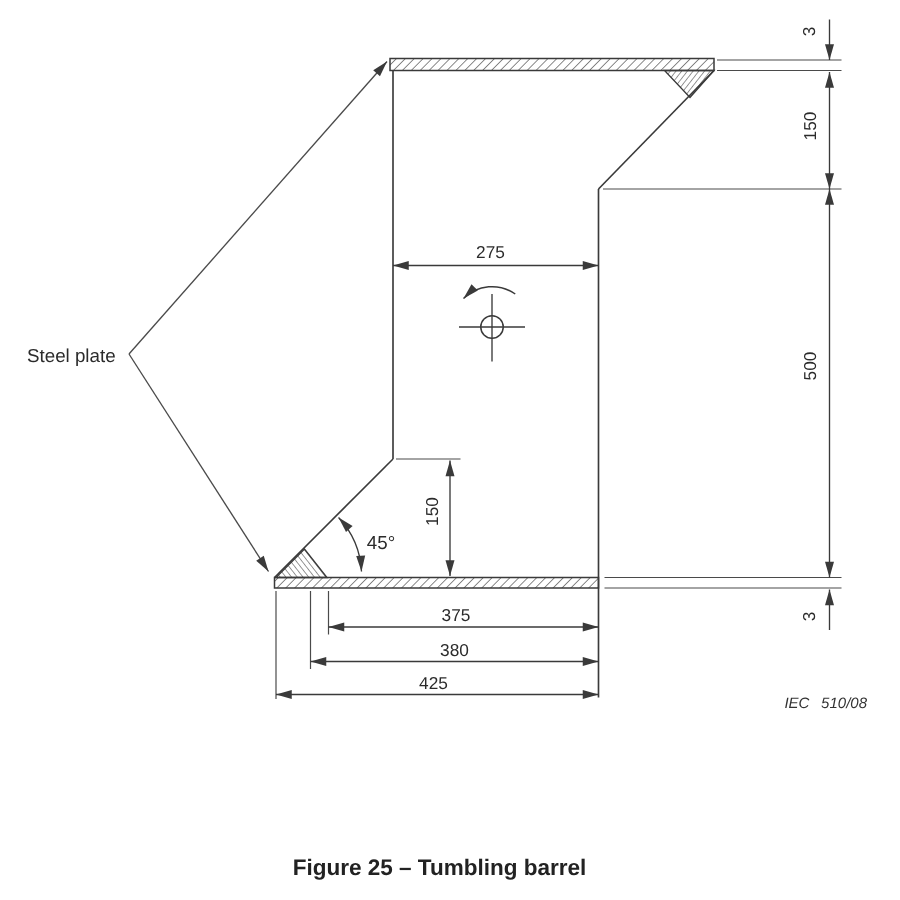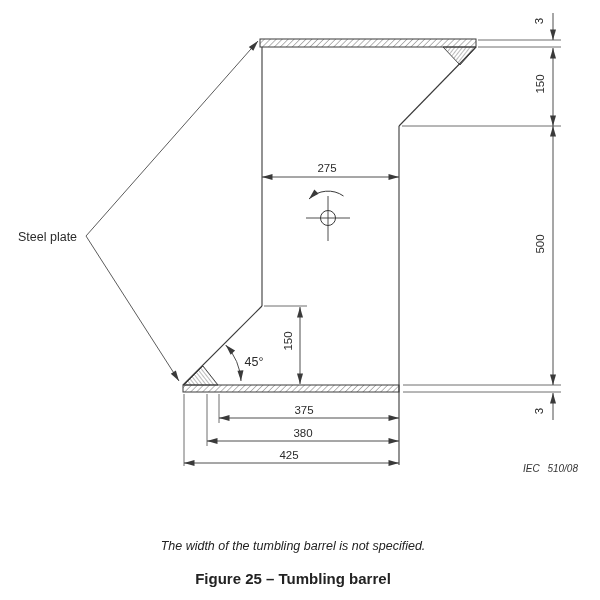--- a/index.html
+++ b/index.html
@@ -97,16 +97,15 @@
     <text text-anchor="middle" transform="translate(543,411) rotate(-90)">3</text>
     <text text-anchor="middle" x="327" y="172">275</text>
     <text text-anchor="middle" transform="translate(292,341) rotate(-90)">150</text>
     <text class="lbl" text-anchor="middle" x="254" y="366">45°</text>
     <text text-anchor="middle" x="304" y="414">375</text>
     <text text-anchor="middle" x="303" y="437">380</text>
     <text text-anchor="middle" x="289" y="459">425</text>
     <text class="iec" text-anchor="end" x="578" y="472">IEC 510/08</text>
   </svg>
 
-  <div class="caption" id="cap-width">The width of the tumbling barrel is not specified.</div>
   <div class="caption" id="cap-title">Figure 25 – Tumbling barrel</div>
 
 </div>
 
 </body></html>

